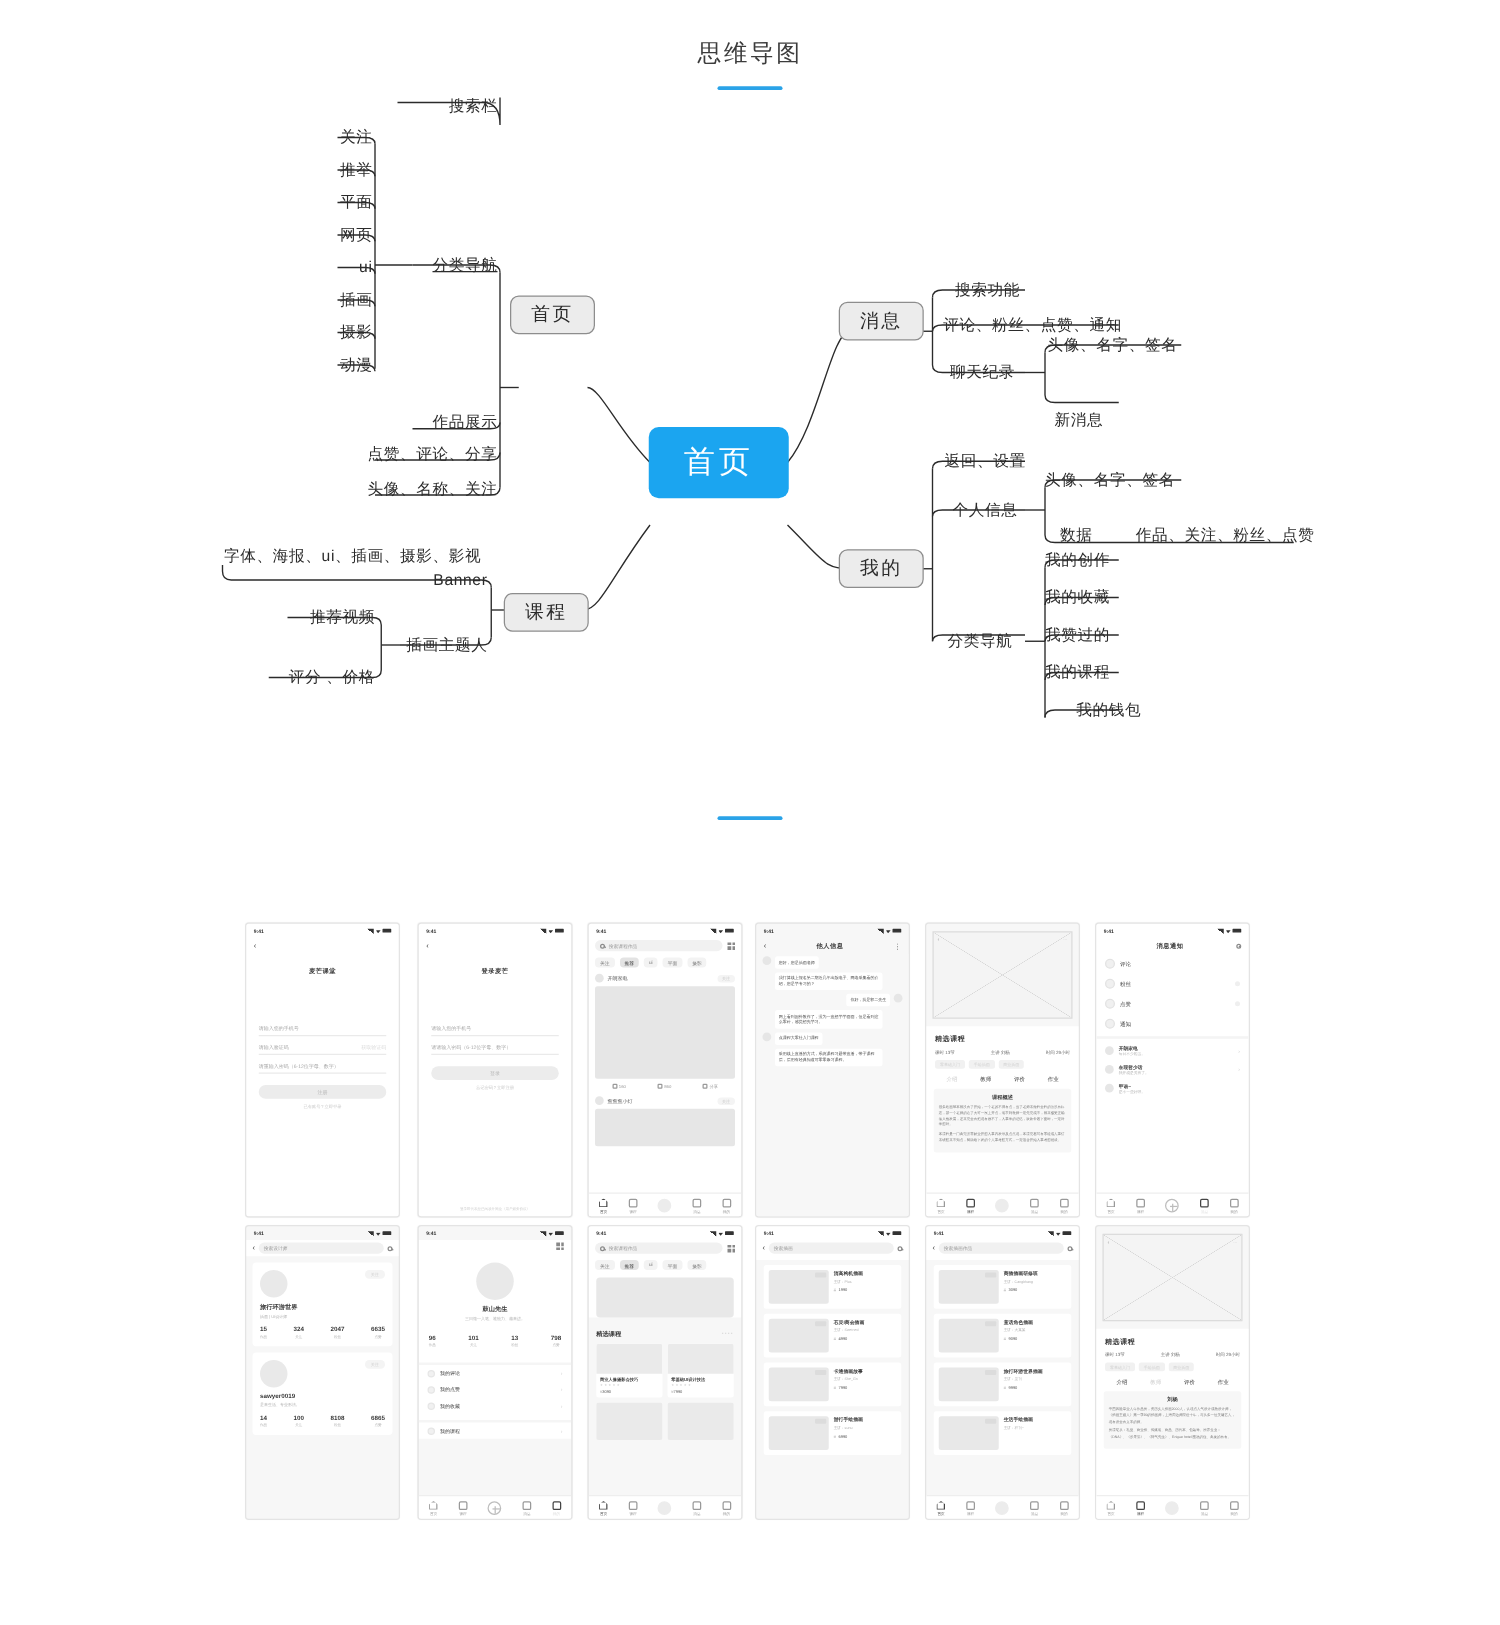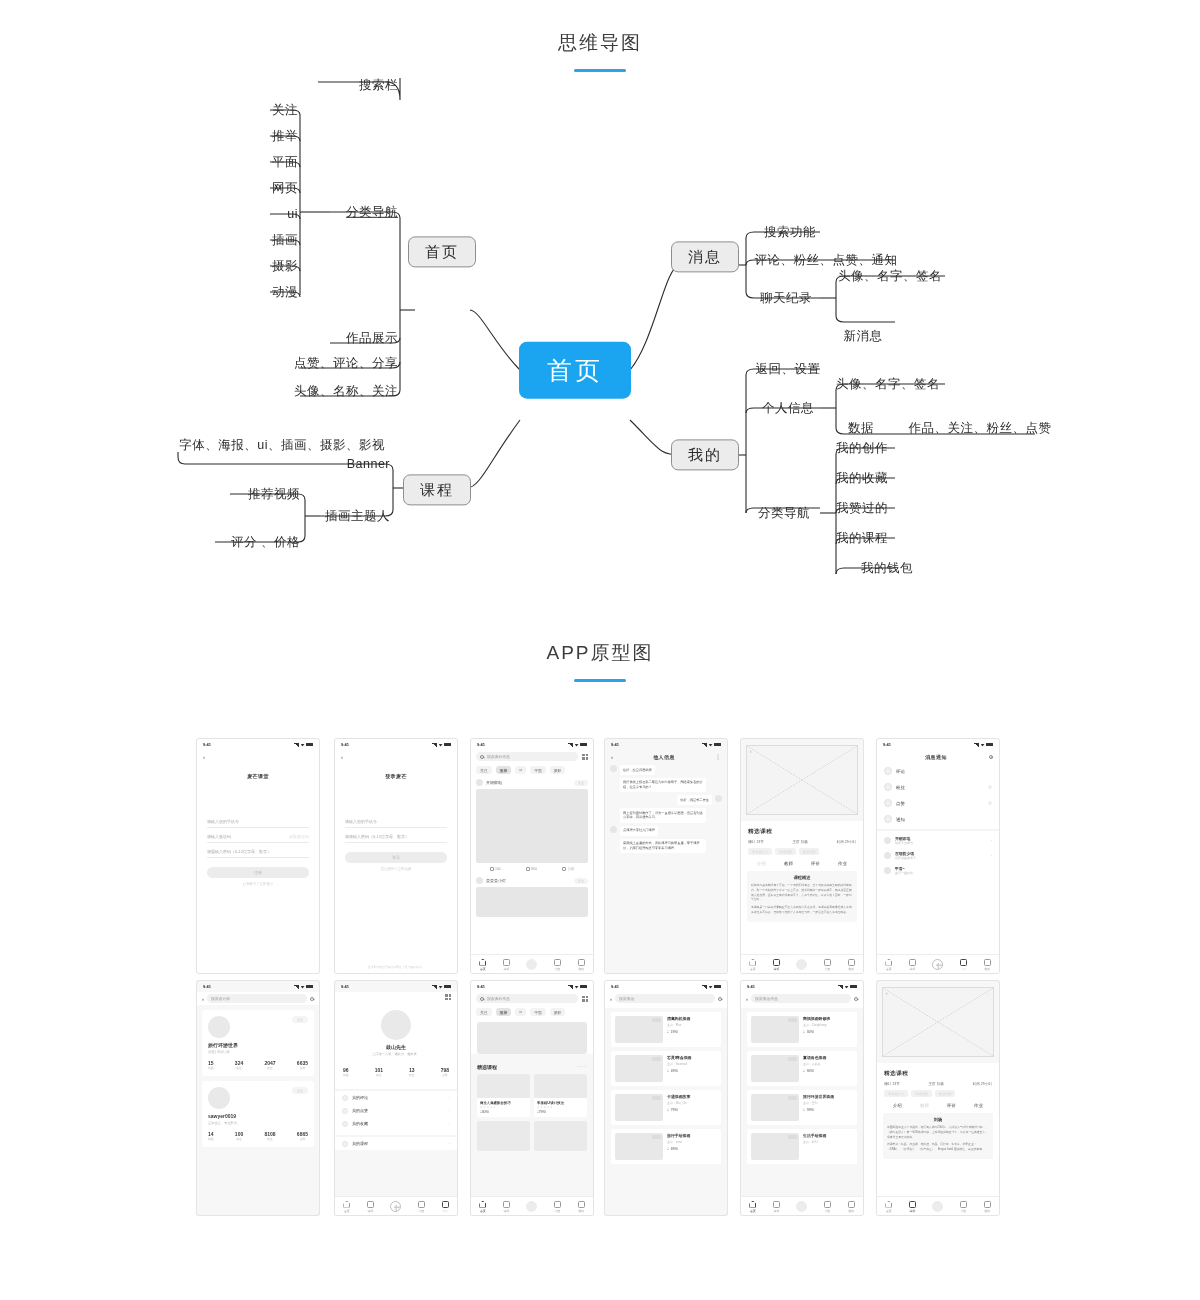--- a/index.html
+++ b/index.html
@@ -280,21 +280,20 @@
   <div class="node leaf" style="left:980px; top:368px;">作品、关注、粉丝、点赞</div>
   <div class="node leaf" style="left:784px; top:453px;">分类导航</div>
   <div class="node leaf" style="left:862px; top:388px;">我的创作</div>
   <div class="node leaf" style="left:862px; top:418px;">我的收藏</div>
   <div class="node leaf" style="left:862px; top:448px;">我赞过的</div>
   <div class="node leaf" style="left:862px; top:478px;">我的课程</div>
   <div class="node leaf" style="left:887px; top:508px;">我的钱包</div>
 </div>
 
 <div id="ap-head">
-  <div class="sec-title">APP原型图</div>
   <div class="sec-rule"></div>
 </div>
 
 <div id="proto">
 
   <div class="phone" style="left:196px; top:18px;">
     <div class="statusbar">
       <span>9:41</span>
       <span class="sb-right">
           <i class="sig"></i>

